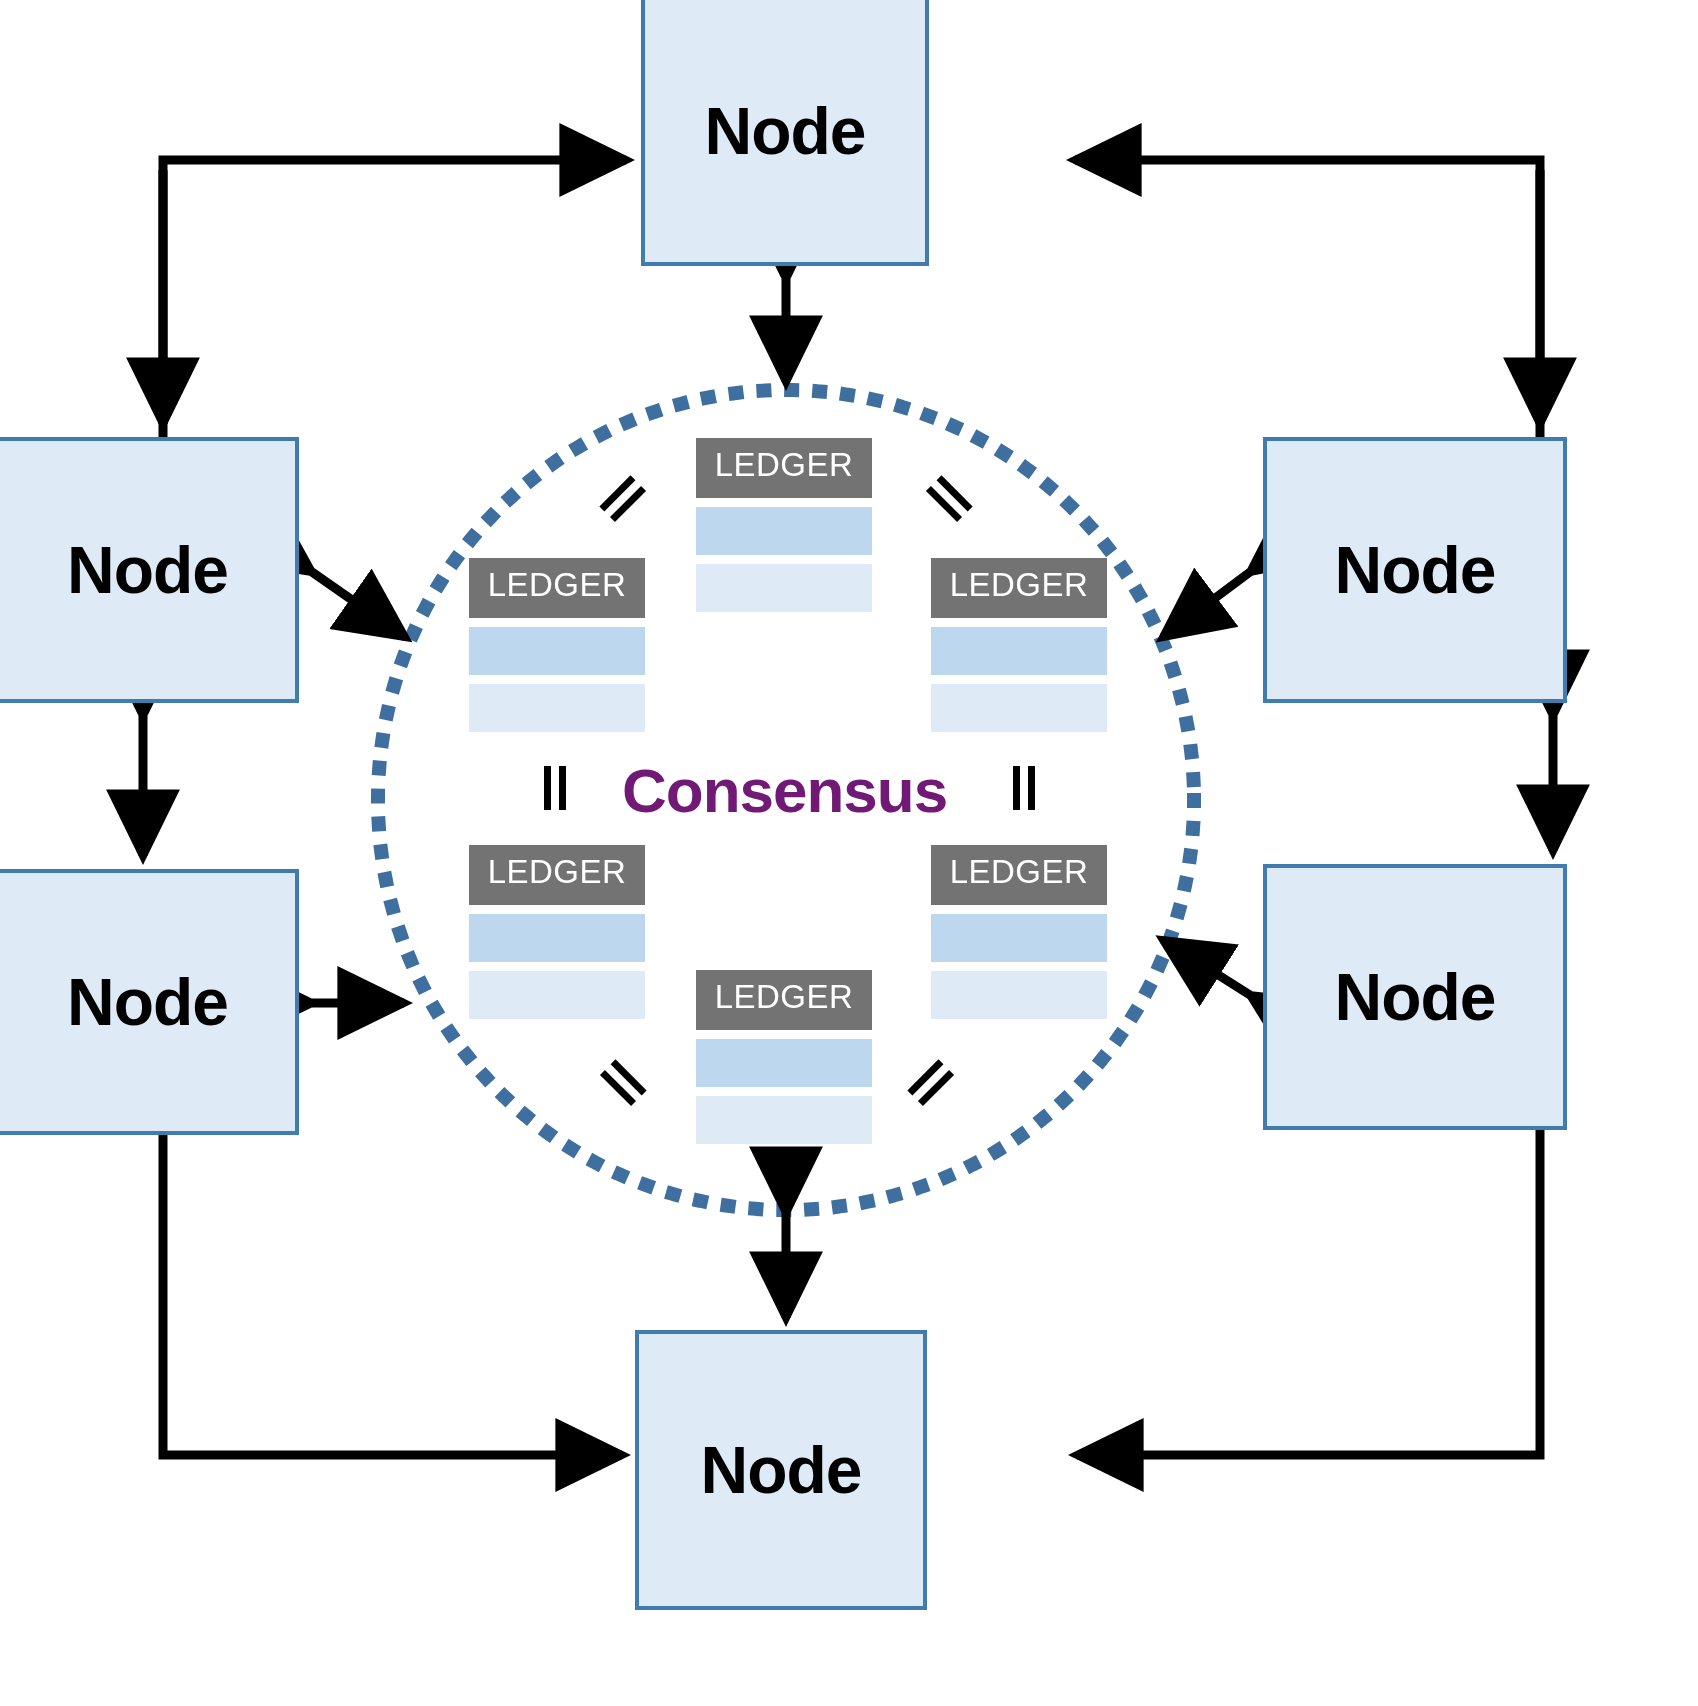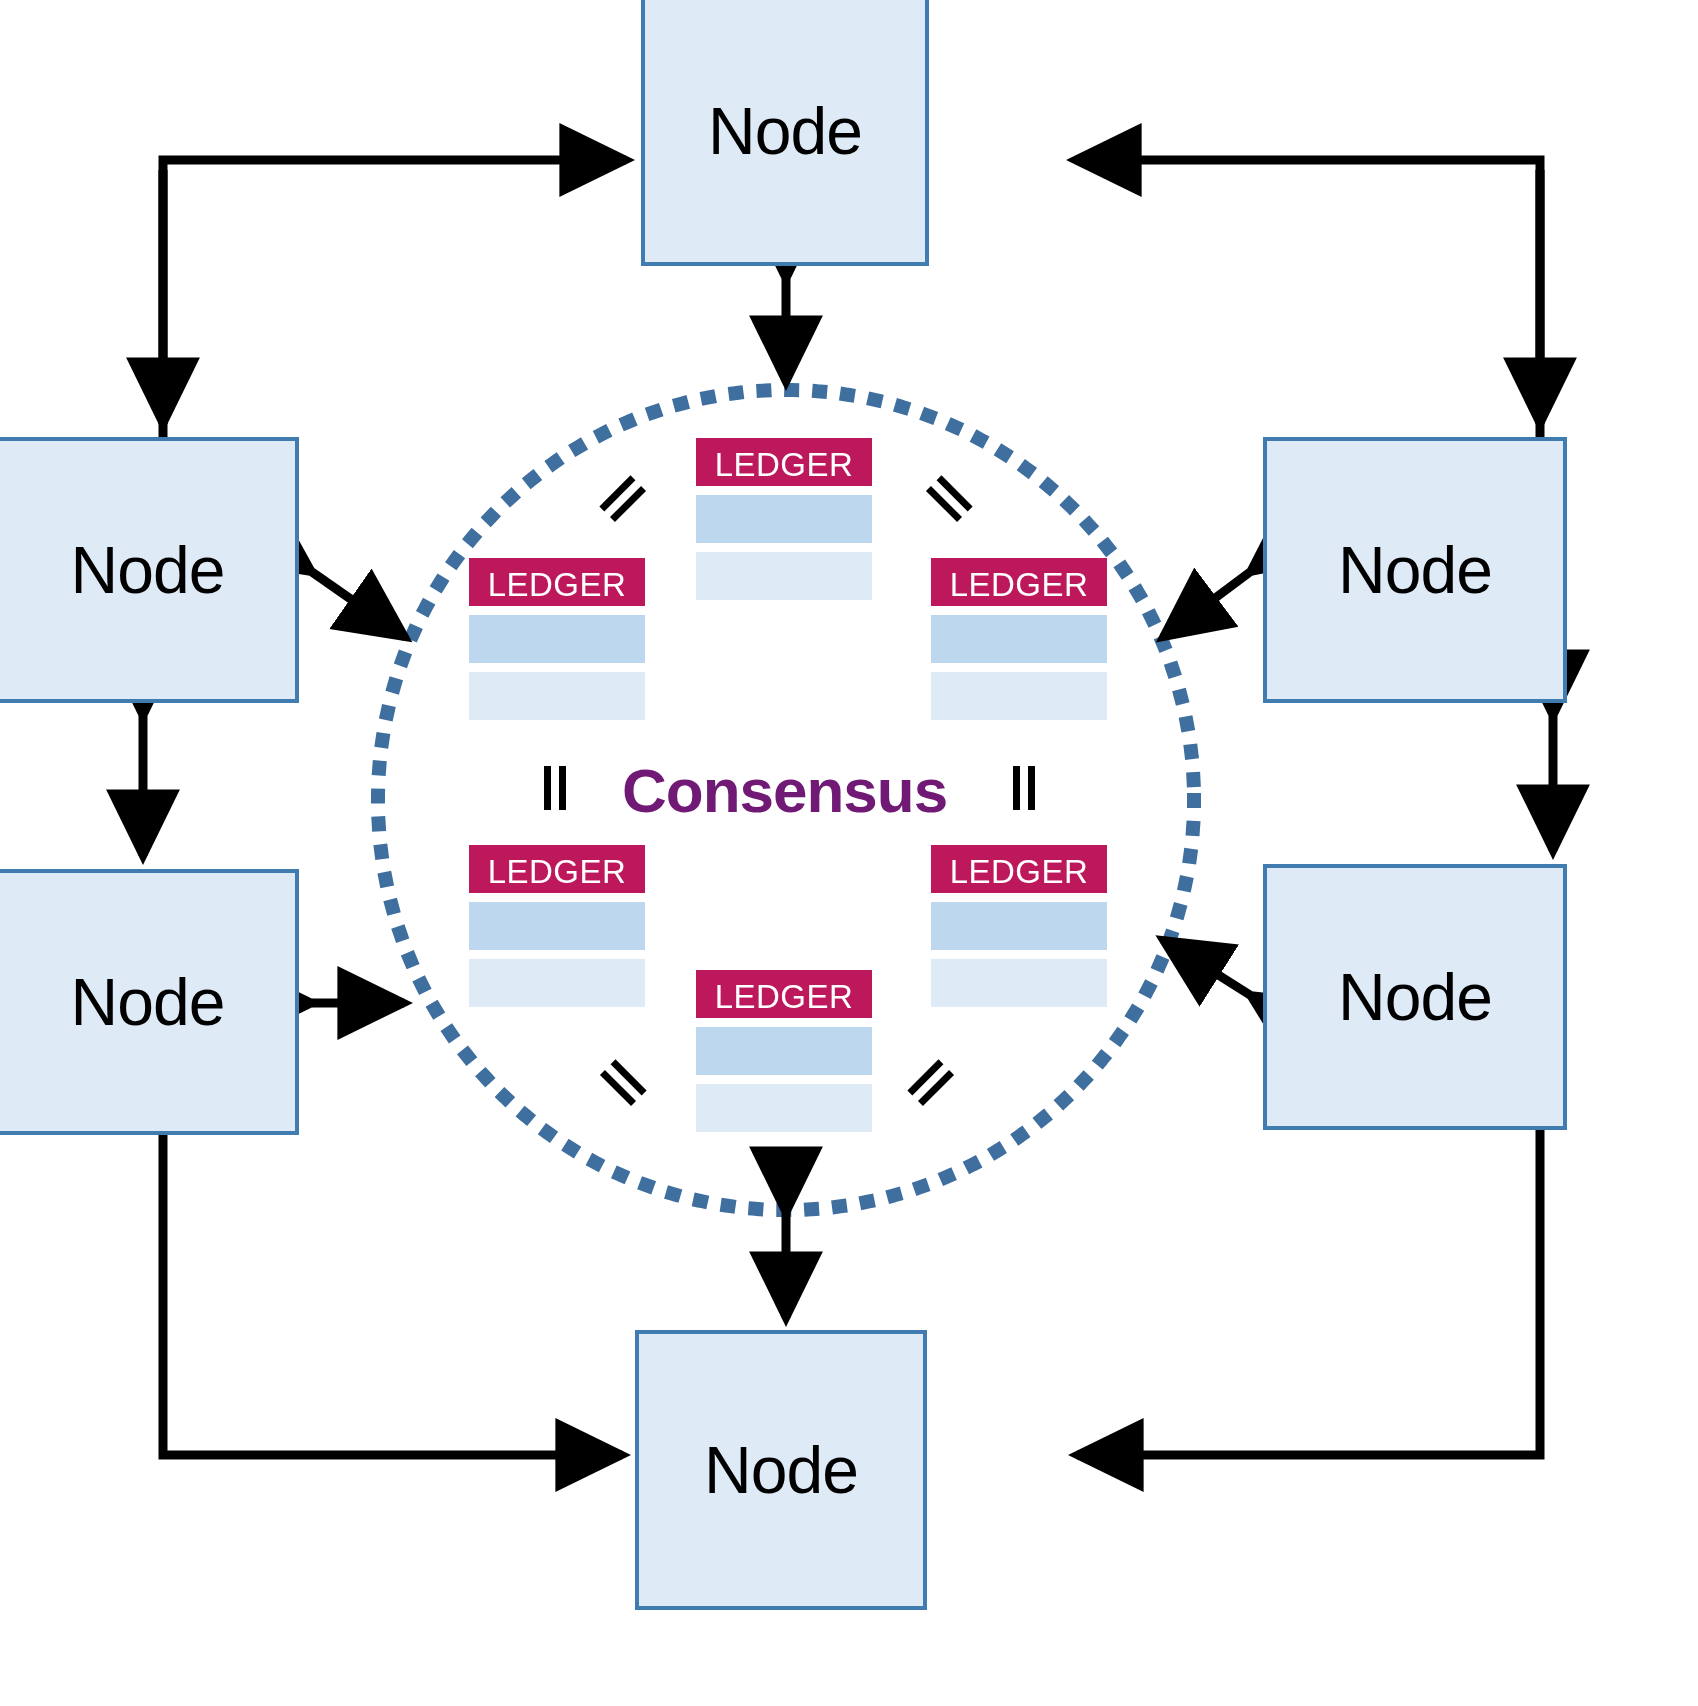--- a/index.html
+++ b/index.html
@@ -29,36 +29,36 @@
     position: absolute;
     background: #DEEAF6;
     border: 4px solid #417CB0;
     box-sizing: border-box;
     display: flex;
     align-items: center;
     justify-content: center;
   }
   .node-label {
     font-family: "Liberation Sans", sans-serif;
-    font-weight: normal;
+    font-weight: bold;
     font-size: 66px;
     color: #000000;
     letter-spacing: -1px;
   }
   .ledger {
     position: absolute;
     width: 176px;
   }
   .ledger-head {
-    background: #be185d;
+    background: #737373;
     color: #ffffff;
     font-family: "Liberation Sans", sans-serif;
     font-size: 33px;
     text-align: center;
-    height: 48px;
+    height: 60px;
     line-height: 54px;
     letter-spacing: 0.5px;
   }
   .ledger-row {
     height: 48px;
     margin-top: 9px;
   }
   .ledger-row.r1 { background: #BDD7EE; }
   .ledger-row.r2 { background: #DEEAF6; }
 

